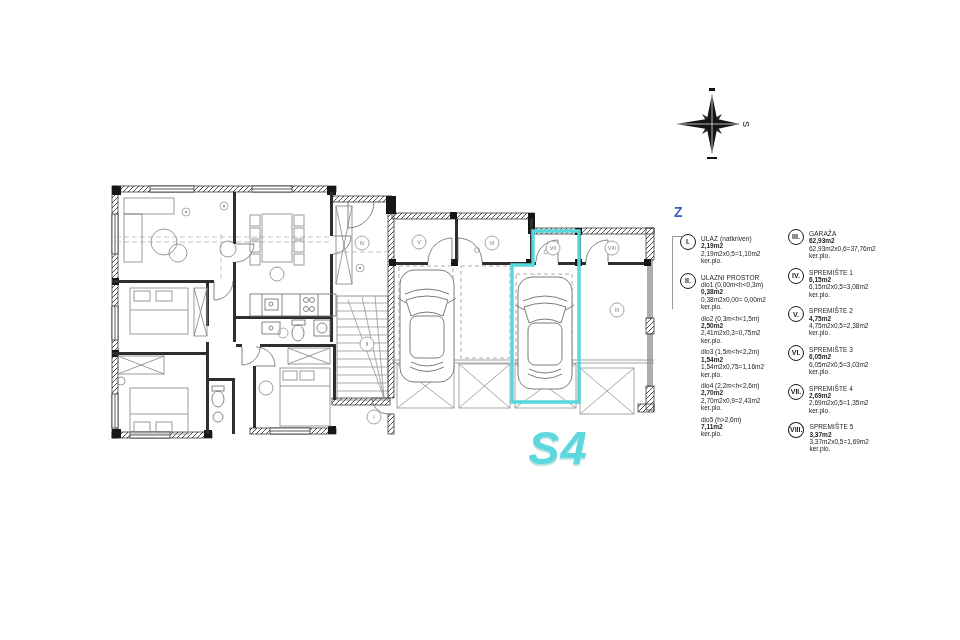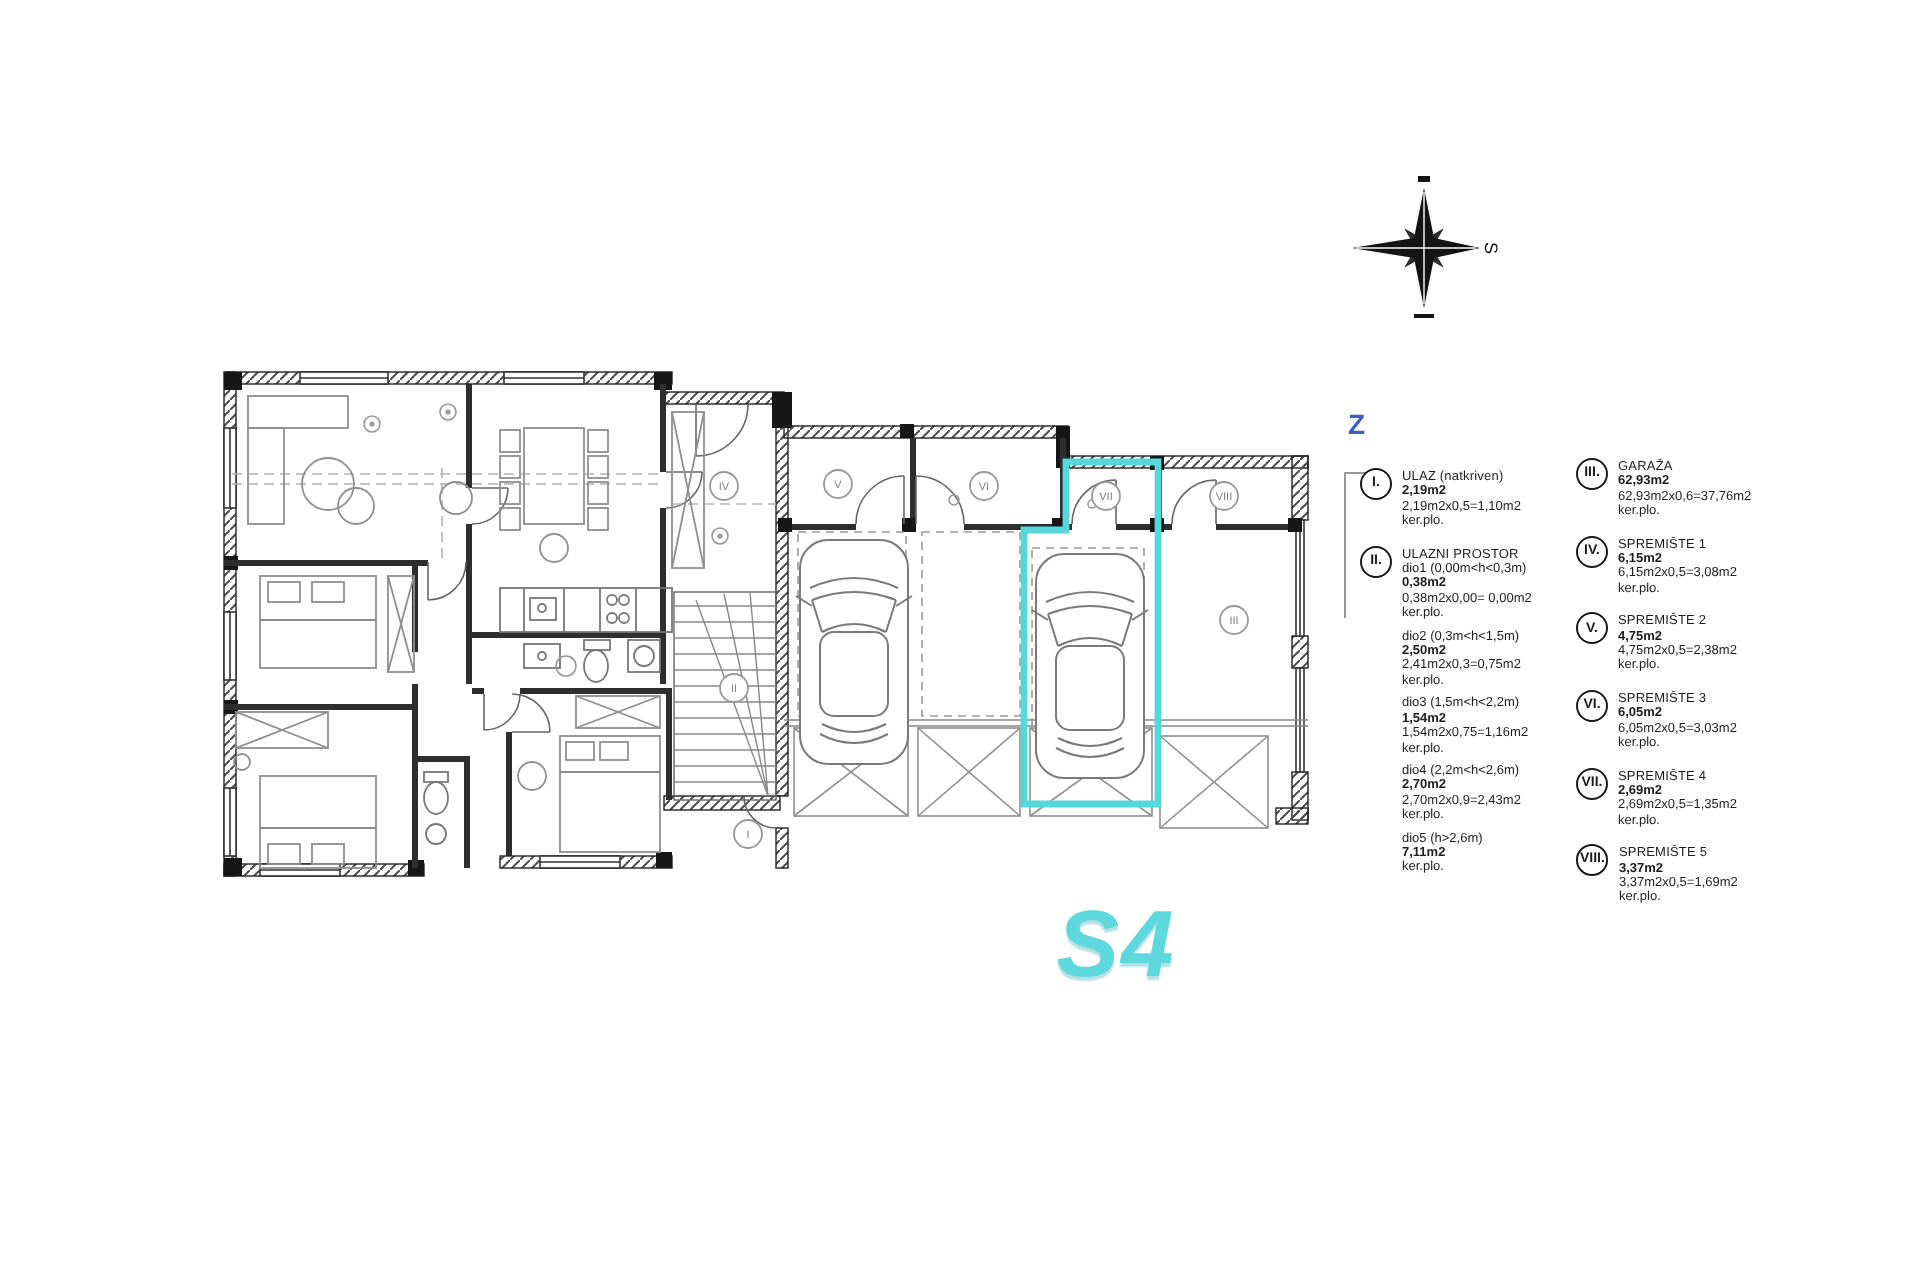--- a/index.html
+++ b/index.html
@@ -25,21 +25,21 @@
   #legend-bracket{
     position:absolute;left:672px;top:236px;width:16px;height:72px;
     border-left:1px solid #9a9a9a;border-top:1px solid #9a9a9a;
   }
   
   #z-marker{
     position:absolute;left:674px;top:204px;
     font-size:14px;font-weight:bold;color:#3a5fbf;
   }
   #s4-label{
-    position:absolute;left:498px;top:444px;width:120px;text-align:center;
+    position:absolute;left:498px;top:420px;width:120px;text-align:center;
     font-size:47px;font-weight:bold;font-style:italic;letter-spacing:1px;
     color:#5dd9de;text-shadow:0 2px 1px rgba(70,175,185,.4);
   }
 </style>
 </head>
 <body>
 
 <svg id="plan-svg" width="960" height="640" viewBox="0 0 960 640" xmlns="http://www.w3.org/2000/svg">
   <defs>
     <pattern id="hatch" patternUnits="userSpaceOnUse" width="5" height="5">

